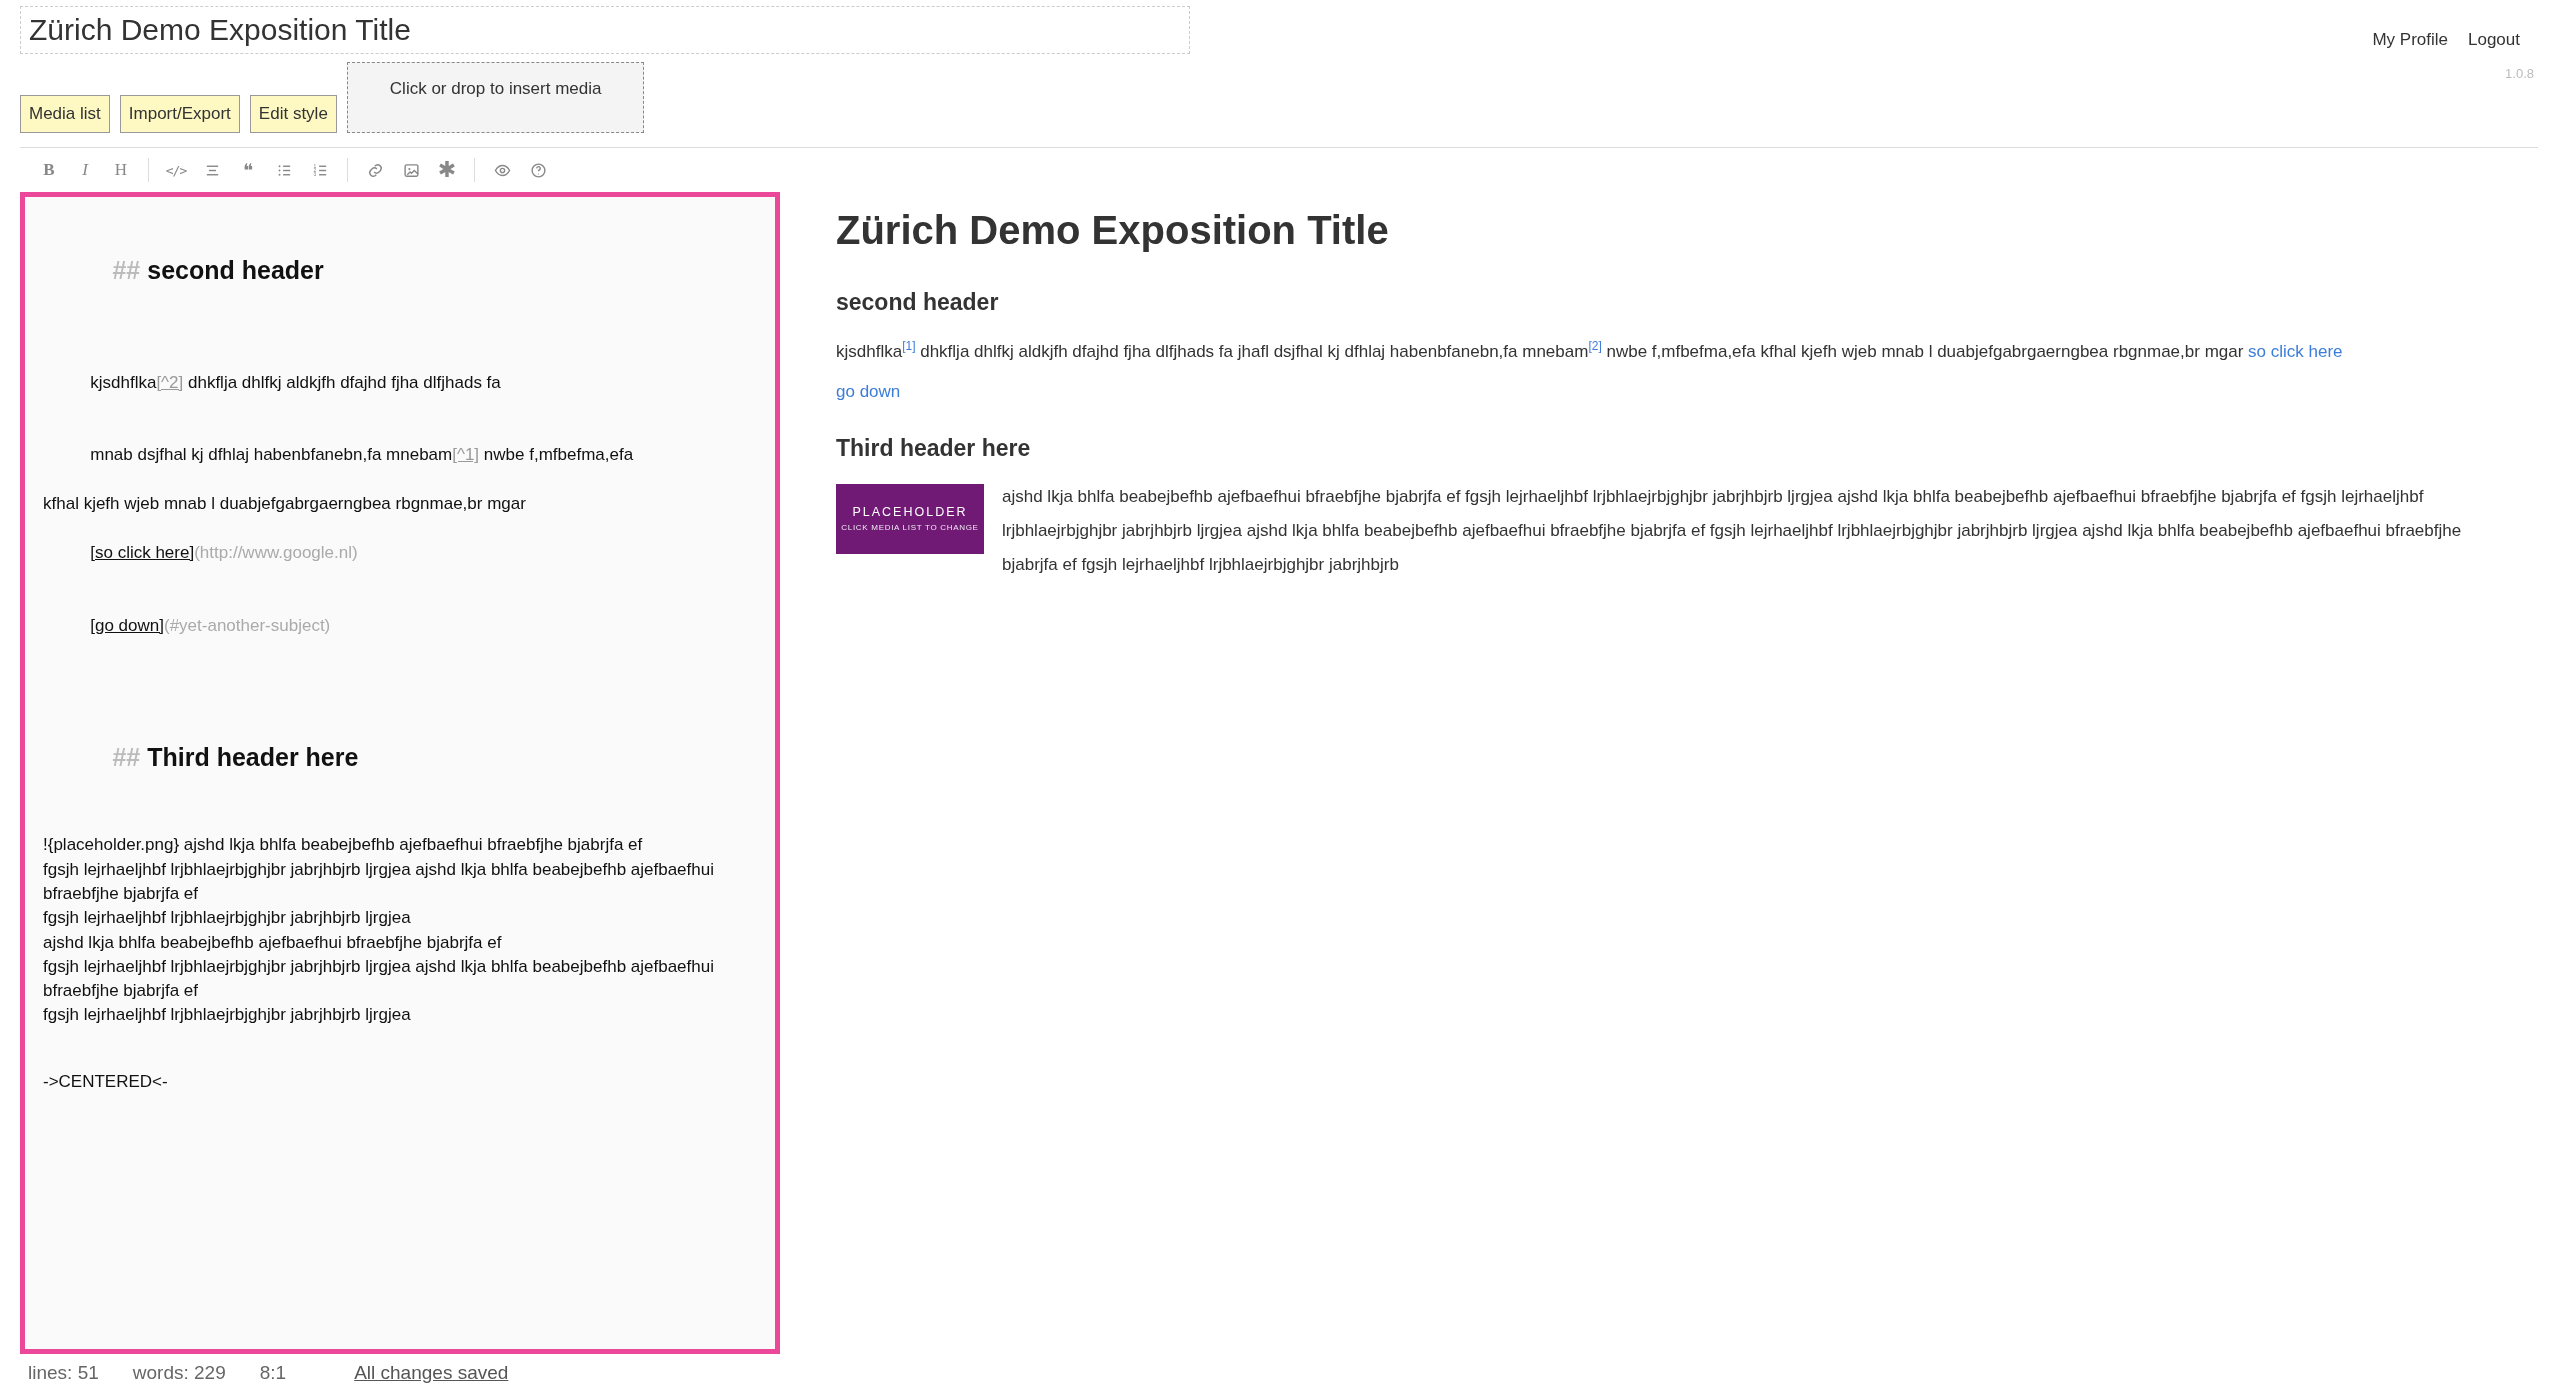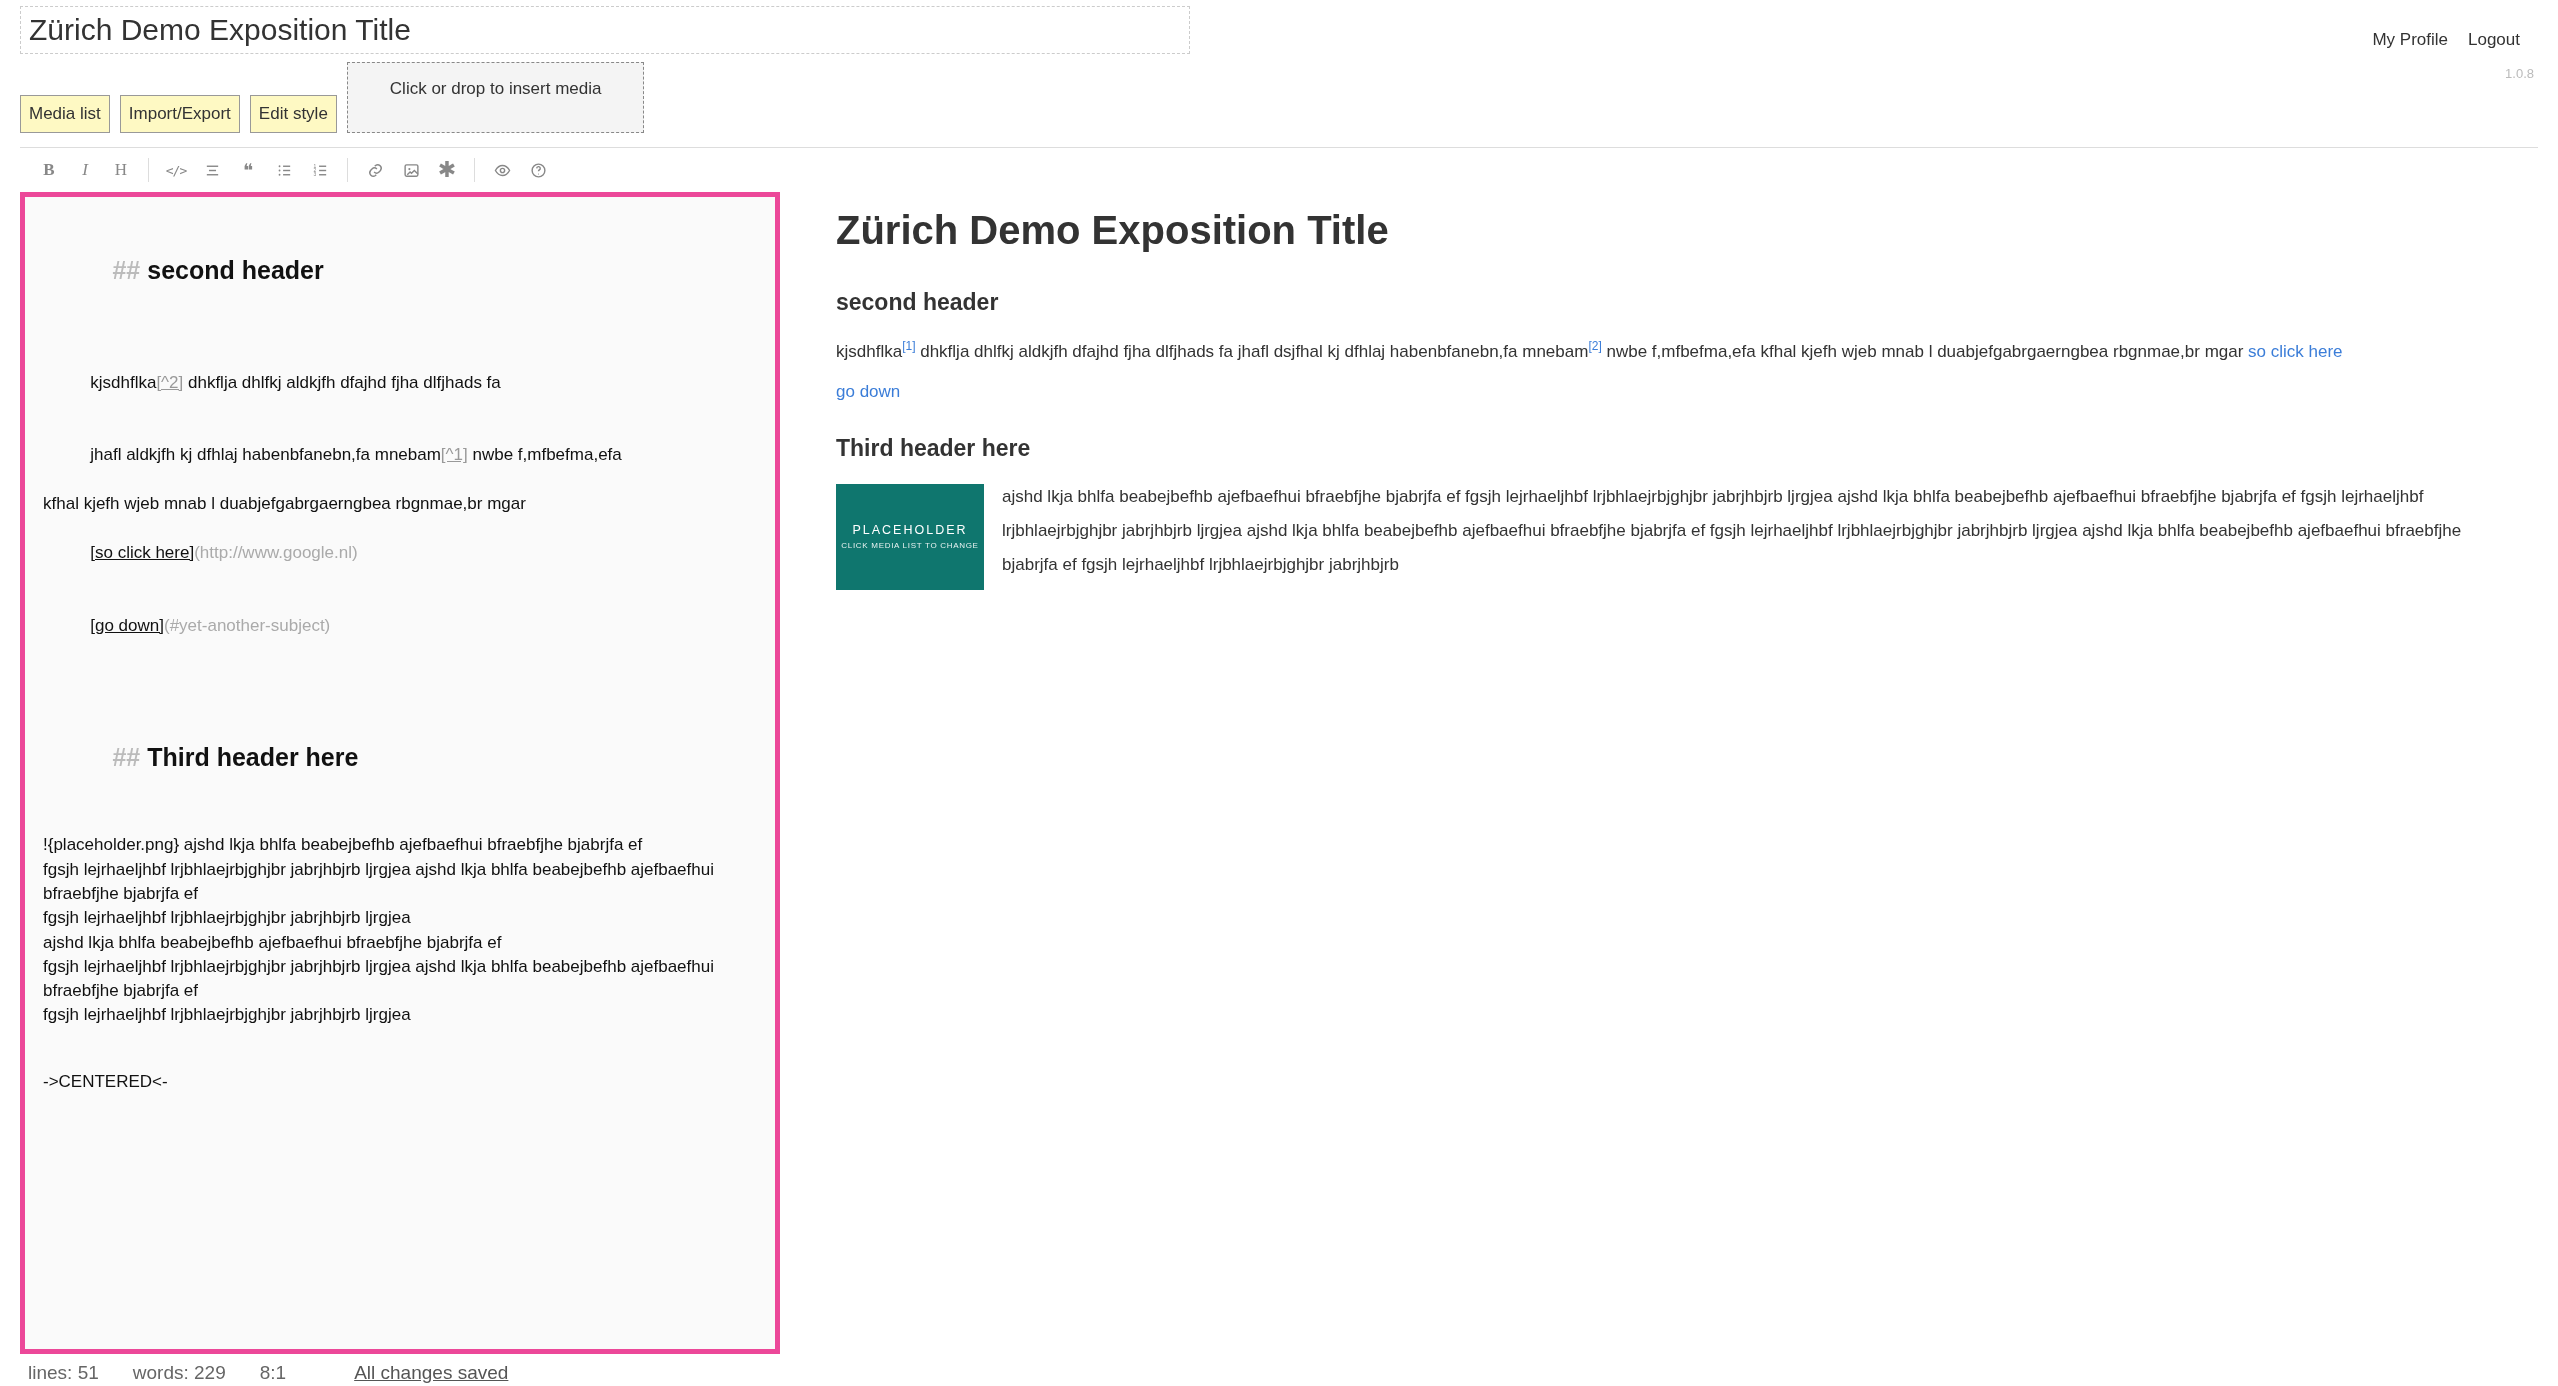--- a/index.html
+++ b/index.html
@@ -182,22 +182,22 @@
   .preview a { color: #3b7dd8; text-decoration: none; }
   .preview sup { font-size: 12px; vertical-align: super; }
   .preview sup a { color: #3b7dd8; }
 
   .preview .with-placeholder {
     overflow: hidden;
   }
   .placeholder-box {
     float: left;
     width: 148px;
-    height: 106px;
-    background: #0f766e;
+    height: 70px;
+    background: #701a75;
     color: #fff;
     text-align: center;
     margin: 4px 18px 8px 0;
     display: flex;
     flex-direction: column;
     align-items: center;
     justify-content: center;
     font-size: 12px;
     letter-spacing: 1.5px;
   }
@@ -316,21 +316,21 @@
 
       <div class="editor">
         <div class="md-line md-h2">
           <span class="md-prefix">## </span><span>second header</span>
         </div>
         <div class="block-space"></div>
         <div class="md-line">
           <span>kjsdhflka</span><span class="md-fn">[^2]</span><span> dhkflja dhlfkj aldkjfh dfajhd fjha dlfjhads fa</span>
         </div>
         <div class="md-line">
-          <span>jhafl aldkjfh kj dfhlaj habenbfanebn,fa mnebam</span><span class="md-fn">[^1]</span><span> nwbe f,mfbefma,efa</span>
+          <span>mnab dsjfhal kj dfhlaj habenbfanebn,fa mnebam</span><span class="md-fn">[^1]</span><span> nwbe f,mfbefma,efa</span>
         </div>
         <div class="md-line">kfhal kjefh wjeb mnab l duabjefgabrgaerngbea rbgnmae,br mgar</div>
         <div class="md-line">
           <span class="md-link-text">[so click here]</span><span class="md-link-url">(http://www.google.nl)</span>
         </div>
         <div class="md-line">
           <span class="md-link-text">[go down]</span><span class="md-link-url">(#yet-another-subject)</span>
         </div>
 
         <div class="block-space-lg"></div>

